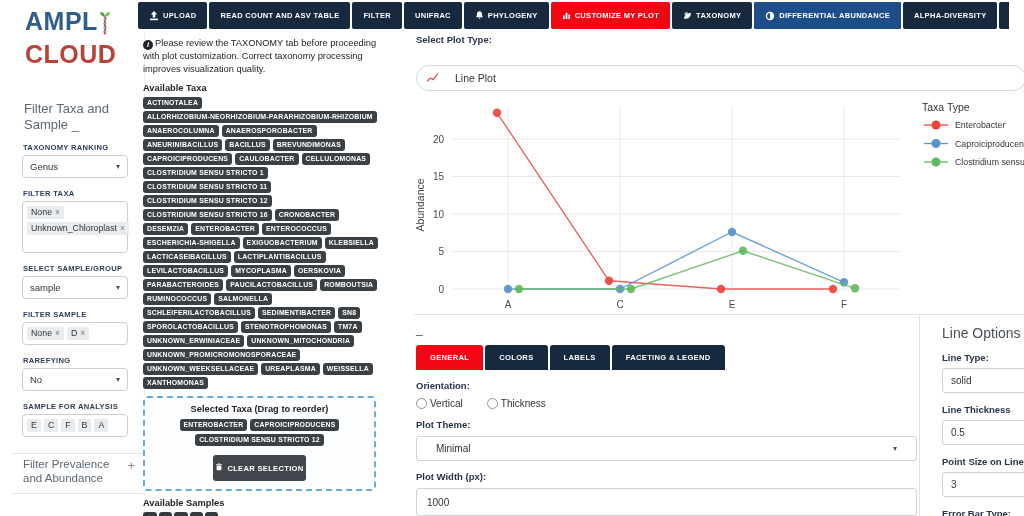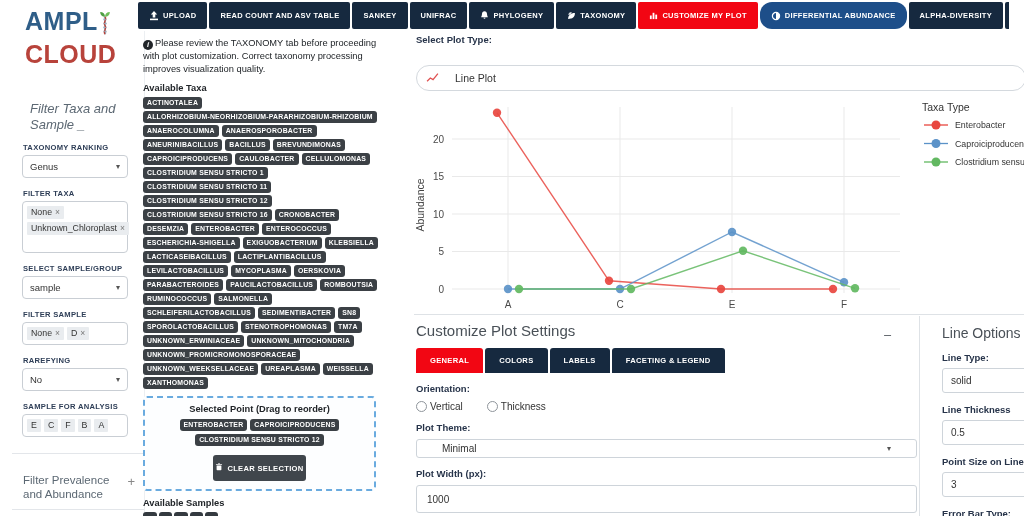--- a/index.html
+++ b/index.html
@@ -7,45 +7,45 @@
     font-family:"Liberation Sans", sans-serif; }
   .app { position:relative; width:1024px; height:516px; }
 
   
   .sidebar { position:absolute; left:12px; top:0; width:133px; height:516px;
     border-right:1px solid #eceff2; padding-top:10px; }
   .logo { padding-left:13px; line-height:0.95; }
   .logo-row { display:flex; align-items:flex-start; }
   .logo-ampl { font-size:25px; font-weight:bold; color:#2f5e88; letter-spacing:.5px; }
   .logo-cloud { font-size:25px; font-weight:bold; color:#b8433b; letter-spacing:.5px; }
-  .sidebar-title { margin:34px 10px 0 18px; font-size:13px; color:#5c6873; line-height:1.2;font-style:italic; }
+  .sidebar-title { margin:34px 10px 0 12px; font-size:13px; color:#5c6873; line-height:1.2; }
   .f-label { margin:11px 0 3px 11px; font-size:7.6px; font-weight:bold; color:#2e3e57; letter-spacing:.3px; }
   .sel { margin-left:10px; width:106px; height:23px; border:1px solid #c9ced4; border-radius:4px;
     display:flex; align-items:center; justify-content:space-between; padding:0 7px;
     font-size:9.5px; color:#333; background:#fff; }
   .caret { font-size:8px; color:#555; }
   .multibox { margin-left:10px; width:106px; border:1px solid #c9ced4; border-radius:4px;
     padding:4px; display:flex; flex-wrap:wrap; gap:3px; align-content:flex-start; background:#fff; }
   .mb-tall { min-height:52px; }
   .fchip { background:#e9ecef; border-radius:1px; padding:1px 4px 2px; color:#333;
     font-size:8.8px; display:inline-flex; align-items:center; gap:3px; white-space:nowrap; }
   .fchip .x { color:#777; font-size:8.5px; }
   .accordion { margin-top:16px; border-top:1px solid #e3e6ea; border-bottom:1px solid #e3e6ea;
-    padding:20px 9px 8px 11px; display:flex; justify-content:flex-start; gap:4px;
+    padding:4px 9px 8px 11px; display:flex; justify-content:flex-start; gap:4px;
     font-size:11.5px; color:#5c6873; line-height:1.18; }
   .accordion .plus { color:#888; font-size:13px; }
 
   
   .topnav { position:absolute; left:133px; top:0; right:15px; height:31px; background:#fff;
     display:flex; gap:2px; padding:2px 0 0 5px; overflow:hidden; }
   .tab { background:#16293f; color:#fff; font-size:7.5px; font-weight:bold; letter-spacing:.3px;
     display:inline-flex; align-items:center; gap:4px; padding:0 11px; height:27px;
     border-radius:2px; white-space:nowrap; flex:none; }
   .tab.active { background:#f20613; }
-  .tab.highlight { background:#1d4e89; border-radius:12px; }
+  .tab.highlight { background:#1d4e89; border-radius:1px; }
   .tab .icn { display:inline-flex; }
 
   
   .taxa-panel { position:absolute; left:133px; top:31px; width:265px; height:485px;
     padding:6px 6px 0 10px; overflow:hidden; }
   .notice { font-size:9.3px; color:#212529; line-height:1.4; width:238px; }
   .info-ic { display:inline-flex; width:10px; height:10px; border-radius:50%; background:#212529;
     color:#fff; font-size:7.5px; font-weight:bold; align-items:center; justify-content:center;
     font-style:italic; vertical-align:-1px; margin-right:2px; }
   .blabel { font-size:9.3px; font-weight:bold; color:#212529; margin:7px 0 4px; }
@@ -80,22 +80,22 @@
   .cust-title { font-size:15px; color:#495057; }
   .min-btn { font-size:12px; color:#495057; }
   .ctabs { margin-top:9px; display:flex; gap:2px; }
   .ctab { background:#16293f; color:#fff; font-size:7.6px; font-weight:bold; letter-spacing:.3px;
     padding:8px 14px; border-radius:3px 3px 0 0; white-space:nowrap; }
   .ctab.active { background:#f20613; }
   .sec-label { font-size:9.5px; font-weight:bold; color:#27344a; margin-top:10px; }
   .radios { margin-top:7px; display:flex; gap:24px; font-size:10px; color:#333; }
   .radio-opt { display:inline-flex; align-items:center; gap:3px; }
   .radio { width:11px; height:11px; border:1px solid #8f959b; border-radius:50%; background:#fff; }
-  .wide-select { margin-top:6px; width:100%; height:19px; border:1px solid #ced4da; border-radius:3px;
-    display:flex; align-items:center; justify-content:space-between; padding:0 25px;
+  .wide-select { margin-top:6px; width:100%; height:25px; border:1px solid #ced4da; border-radius:3px;
+    display:flex; align-items:center; justify-content:space-between; padding:0 19px;
     font-size:10px; color:#333; background:#fff; }
   .wide-input { margin-top:6px; width:100%; height:28px; border:1px solid #ced4da; border-radius:3px;
     display:flex; align-items:center; padding:0 10px; font-size:10px; color:#333; background:#fff; }
 
   .line-options { position:absolute; left:505px; top:285px; width:220px; height:200px;
     border-left:1px solid #dee2e6; padding:9px 0 0 22px; }
   .lo-title { font-size:14px; color:#495057; }
   .lo-label { font-size:9.5px; font-weight:bold; color:#27344a; margin-top:11px; }
   .lo-input { margin-top:5px; width:120px; height:25px; border:1px solid #ced4da; border-radius:3px;
     display:flex; align-items:center; padding:0 8px; font-size:10px; color:#333; background:#fff; }
@@ -199,51 +199,51 @@
             <path fill="#fff" d="M5 0L8.2 3.6H6.3V6.4H3.7V3.6H1.8Z"></path>
             <rect x="1" y="7.6" width="8" height="1.6" fill="#fff"></rect>
           </svg>
         </span>
         <span>UPLOAD</span>
       </div>
       <div class="tab">
         <span>READ COUNT AND ASV TABLE</span>
       </div>
       <div class="tab">
-        <span>SANKEY</span>
+        <span>FILTER</span>
       </div>
       <div class="tab">
         <span>UNIFRAC</span>
       </div>
       <div class="tab">
         <span class="icn">
           <svg viewBox="0 0 10 10" width="9" height="9">
             <path fill="#fff" d="M5 .4c-1.7 0-2.8 1.3-2.8 3 0 2.2-.9 2.8-.9 3.6h7.4c0-.8-.9-1.4-.9-3.6 0-1.7-1.1-3-2.8-3zM3.9 7.6a1.1 1.1 0 0 0 2.2 0z"></path>
           </svg>
         </span>
         <span>PHYLOGENY</span>
-      </div>
-      <div class="tab">
-        <span class="icn">
-          <svg viewBox="0 0 10 10" width="9" height="9">
-            <path fill="#fff" d="M1.2 8.8C1.2 5 4 2.2 8.8 2.2 8.8 7 6 8.8 1.2 8.8Z"></path>
-            <path fill="#fff" opacity=".85" d="M1.5 4.5C1.5 2.5 3 1.2 5.2 1.2 5.2 3.4 3.7 4.5 1.5 4.5Z"></path>
-          </svg>
-        </span>
-        <span>TAXONOMY</span>
       </div>
       <div class="tab active">
         <span class="icn">
           <svg viewBox="0 0 10 10" width="9" height="9">
             <rect x="1" y="5" width="2" height="4" fill="#fff"></rect>
             <rect x="4" y="2" width="2" height="7" fill="#fff"></rect>
             <rect x="7" y="4" width="2" height="5" fill="#fff"></rect>
           </svg>
         </span>
         <span>CUSTOMIZE MY PLOT</span>
+      </div>
+      <div class="tab">
+        <span class="icn">
+          <svg viewBox="0 0 10 10" width="9" height="9">
+            <path fill="#fff" d="M1.2 8.8C1.2 5 4 2.2 8.8 2.2 8.8 7 6 8.8 1.2 8.8Z"></path>
+            <path fill="#fff" opacity=".85" d="M1.5 4.5C1.5 2.5 3 1.2 5.2 1.2 5.2 3.4 3.7 4.5 1.5 4.5Z"></path>
+          </svg>
+        </span>
+        <span>TAXONOMY</span>
       </div>
       <div class="tab highlight">
         <span class="icn">
           <svg viewBox="0 0 10 10" width="10" height="10">
             <circle cx="5" cy="5" r="3.6" fill="none" stroke="#fff" stroke-width="1.2"></circle>
             <path d="M5 1.4A3.6 3.6 0 0 1 5 8.6Z" fill="#fff"></path>
           </svg>
         </span>
         <span>DIFFERENTIAL ABUNDANCE</span>
       </div>
@@ -301,21 +301,21 @@
         <span class="tchip"><span>UNKNOWN_ERWINIACEAE</span></span>
         <span class="tchip"><span>UNKNOWN_MITOCHONDRIA</span></span>
         <span class="tchip"><span>UNKNOWN_PROMICROMONOSPORACEAE</span></span>
         <span class="tchip"><span>UNKNOWN_WEEKSELLACEAE</span></span>
         <span class="tchip"><span>UREAPLASMA</span></span>
         <span class="tchip"><span>WEISSELLA</span></span>
         <span class="tchip"><span>XANTHOMONAS</span></span>
       </div>
 
     <div class="sel-panel">
-      <div class="sel-title">Selected Point (Drag to reorder)</div>
+      <div class="sel-title">Selected Taxa (Drag to reorder)</div>
       <div class="sel-chips" id="selected-taxa-chips">
           <span class="tchip"><span>ENTEROBACTER</span></span>
           <span class="tchip"><span>CAPROICIPRODUCENS</span></span>
           <span class="tchip"><span>CLOSTRIDIUM SENSU STRICTO 12</span></span>
         </div>
       <button class="clear-btn">
         <span><svg viewBox="0 0 10 10" width="8" height="8">
               <rect x="2" y="3" width="6" height="6" rx="0.8" fill="#fff"></rect>
               <rect x="1.2" y="1.6" width="7.6" height="1" fill="#fff"></rect>
               <rect x="3.8" y="0.5" width="2.4" height="1" fill="#fff"></rect>
@@ -388,21 +388,20 @@
           <line x1="510" y1="67" x2="534" y2="67" stroke="#62b861" stroke-width="1.3"></line>
           <circle cx="522" cy="67" r="4.5" fill="#62b861"></circle>
           <text x="541" y="70" class="litem">Clostridium sensu stricto 12</text>
           <text transform="rotate(-90 10 110)" x="10" y="110" text-anchor="middle" class="ytitle">Abundance</text>
         </svg></div>
 
     <div class="h-divider"></div>
 
     <div class="customize">
       <div class="cust-head">
-        <div class="cust-title">Customize Plot Settings</div>
         <div class="min-btn">_</div>
       </div>
       <div class="ctabs" id="ctabs">
           <div class="ctab active">GENERAL</div>
           <div class="ctab">COLORS</div>
           <div class="ctab">LABELS</div>
           <div class="ctab">FACETING &amp; LEGEND</div>
         </div>
 
       <div class="sec-label">Orientation:</div>

